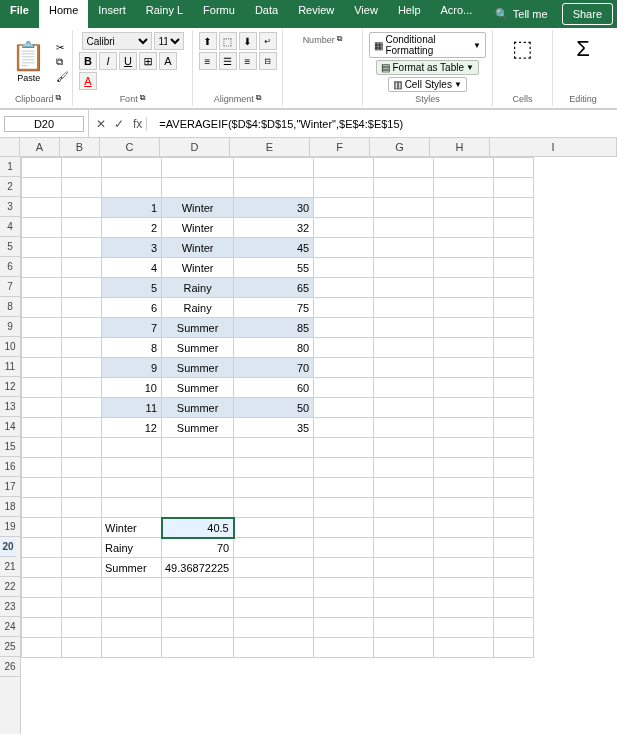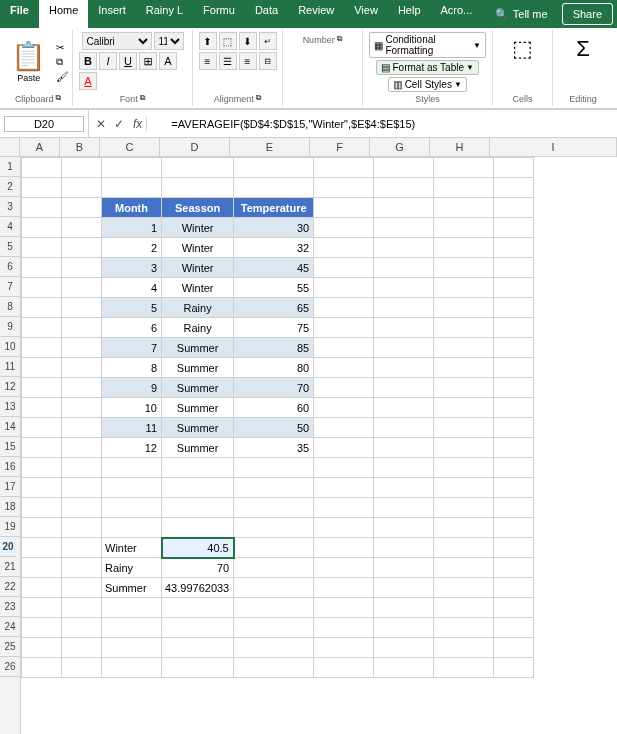--- a/index.html
+++ b/index.html
@@ -24,21 +24,21 @@
     .paste-small-btns { display: flex; flex-direction: column; justify-content: center; gap: 1px; }
     .small-btn { display: flex; align-items: center; padding: 1px 2px; cursor: pointer; border-radius: 2px; font-size: 10px; }
     .style-item { display: flex; align-items: center; gap: 2px; padding: 1px 4px; cursor: pointer; border-radius: 2px; font-size: 10px; border: 1px solid #bbb; }
     .style-item .arrow { font-size: 8px; }
 
     
     .formula-bar { display: flex; align-items: center; border-bottom: 1px solid #d0d0d0; height: 28px; background: #fff; }
     .name-box { width: 80px; border: 1px solid #bbb; margin: 2px 4px; padding: 1px 4px; font-size: 11px; text-align: center; }
     .formula-controls { display: flex; align-items: center; gap: 2px; padding: 0 4px; }
     .formula-ctrl-btn { width: 16px; height: 16px; display: flex; align-items: center; justify-content: center; cursor: pointer; color: #555; font-size: 12px; }
-    .fx-label { font-style: italic; font-size: 12px; color: #555; padding: 0 4px; border-right: 1px solid #d0d0d0; margin-right: 16px; }
+    .fx-label { font-size: 12px; color: #555; padding: 0 4px; border-right: 1px solid #d0d0d0; margin-right: 4px; }
     .formula-input { flex: 1; border: none; outline: none; font-size: 11px; padding: 0 4px; }
 
     
     .spreadsheet { display: flex; flex-direction: column; height: calc(734px - 80px - 28px - 28px); overflow: hidden; }
     table.grid { border-collapse: collapse; }
     table.grid td { border: 1px solid #d0d0d0; font-size: 11px; padding: 0 3px; white-space: nowrap; overflow: hidden; }
 
     .divider { width: 1px; background: #d0d0d0; height: 28px; }
   </style>
 </head>
@@ -276,31 +276,20 @@
           <td style="height:20px;border:1px solid #d0d0d0;"></td>
           <td style="height:20px;border:1px solid #d0d0d0;"></td>
           <td style="height:20px;border:1px solid #d0d0d0;"></td>
           <td style="height:20px;border:1px solid #d0d0d0;"></td>
           <td style="height:20px;border:1px solid #d0d0d0;"></td>
           <td style="height:20px;border:1px solid #d0d0d0;"></td>
           <td style="height:20px;border:1px solid #d0d0d0;"></td>
           <td style="height:20px;border:1px solid #d0d0d0;"></td>
         </tr>
 
-        <tr>
-          <td style="height:20px;border:1px solid #d0d0d0;"></td>
-          <td style="height:20px;border:1px solid #d0d0d0;"></td>
-          <td style="height:20px;border:1px solid #d0d0d0;background:#4472c4;color:#fff;text-align:center;font-weight:bold;font-size:11px;">Month</td>
-          <td style="height:20px;border:1px solid #d0d0d0;background:#4472c4;color:#fff;text-align:center;font-weight:bold;font-size:11px;">Seasson</td>
-          <td style="height:20px;border:1px solid #d0d0d0;background:#4472c4;color:#fff;text-align:center;font-weight:bold;font-size:11px;">Temperature</td>
-          <td style="height:20px;border:1px solid #d0d0d0;"></td>
-          <td style="height:20px;border:1px solid #d0d0d0;"></td>
-          <td style="height:20px;border:1px solid #d0d0d0;"></td>
-          <td style="height:20px;border:1px solid #d0d0d0;"></td>
-        </tr>
 
         <tr>
           <td style="height:20px;border:1px solid #d0d0d0;"></td>
           <td style="height:20px;border:1px solid #d0d0d0;"></td>
           <td style="height:20px;border:1px solid #d0d0d0;background:#dce6f1;text-align:right;padding-right:4px;font-size:11px;">1</td>
           <td style="height:20px;border:1px solid #d0d0d0;background:#dce6f1;text-align:center;font-size:11px;">Winter</td>
           <td style="height:20px;border:1px solid #d0d0d0;background:#dce6f1;text-align:right;padding-right:4px;font-size:11px;">30</td>
           <td style="height:20px;border:1px solid #d0d0d0;"></td>
           <td style="height:20px;border:1px solid #d0d0d0;"></td>
           <td style="height:20px;border:1px solid #d0d0d0;"></td>
@@ -508,21 +497,21 @@
           <td style="height:20px;border:1px solid #d0d0d0;"></td>
           <td style="height:20px;border:1px solid #d0d0d0;"></td>
           <td style="height:20px;border:1px solid #d0d0d0;"></td>
           <td style="height:20px;border:1px solid #d0d0d0;"></td>
         </tr>
 
         <tr>
           <td style="height:20px;border:1px solid #d0d0d0;"></td>
           <td style="height:20px;border:1px solid #d0d0d0;"></td>
           <td style="height:20px;border:1px solid #d0d0d0;font-size:11px;">Summer</td>
-          <td style="height:20px;border:1px solid #d0d0d0;text-align:right;padding-right:4px;font-size:11px;">43.99762033</td>
+          <td style="height:20px;border:1px solid #d0d0d0;text-align:right;padding-right:4px;font-size:11px;">49.36872225</td>
           <td style="height:20px;border:1px solid #d0d0d0;"></td>
           <td style="height:20px;border:1px solid #d0d0d0;"></td>
           <td style="height:20px;border:1px solid #d0d0d0;"></td>
           <td style="height:20px;border:1px solid #d0d0d0;"></td>
           <td style="height:20px;border:1px solid #d0d0d0;"></td>
         </tr>
 
         <tr>
           <td style="height:20px;border:1px solid #d0d0d0;"></td>
           <td style="height:20px;border:1px solid #d0d0d0;"></td>

